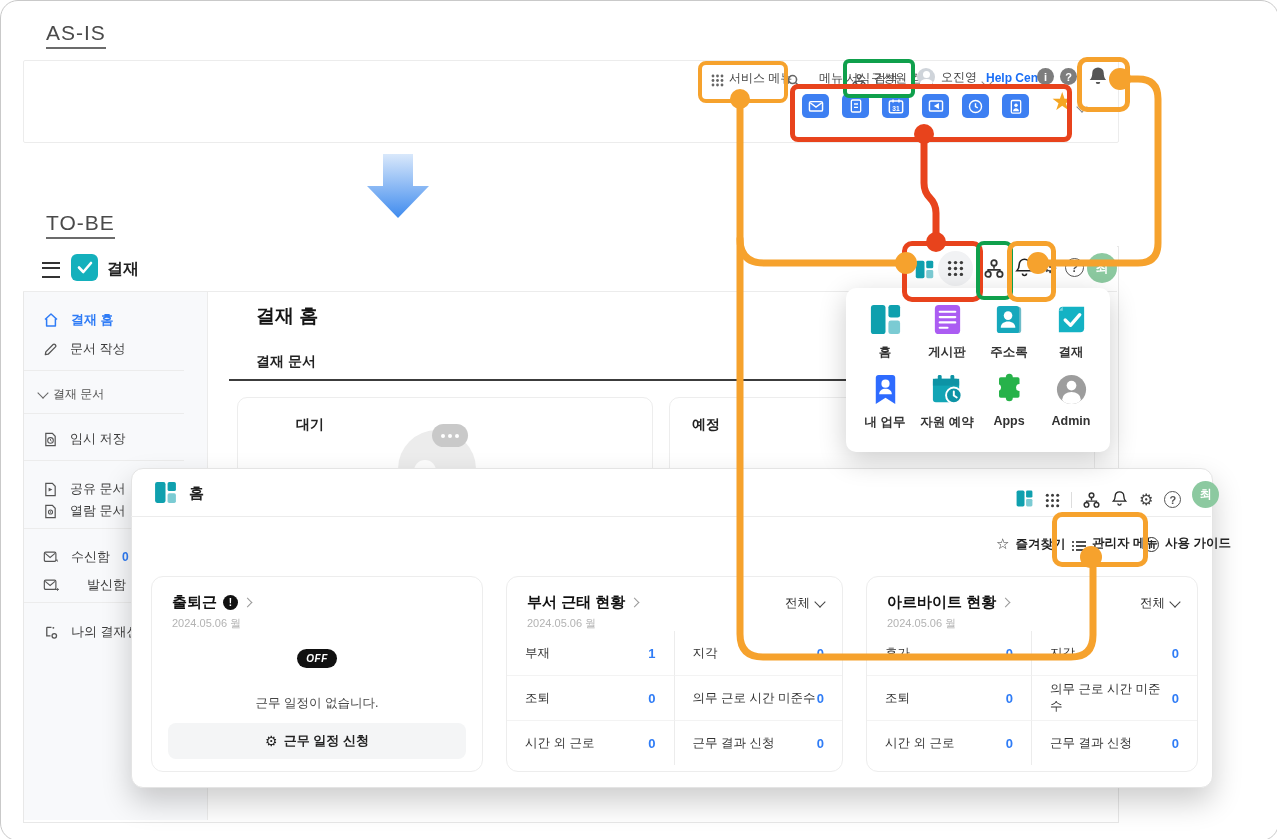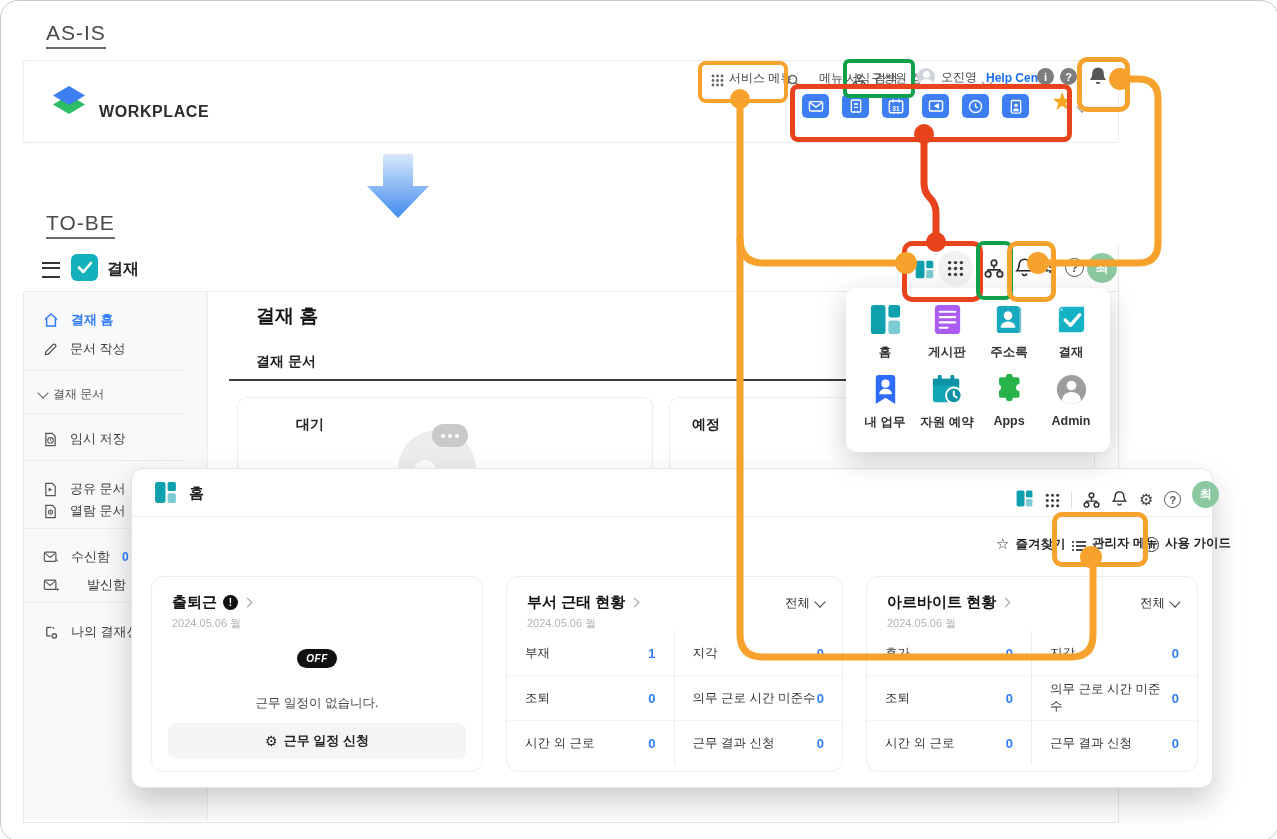--- a/index.html
+++ b/index.html
@@ -92,27 +92,20 @@
 </style>
 </head>
 <body>
 
 <div class="stage">
 
   <div class="abs sec-label" style="left:45px;top:20px;">AS-IS</div>
 
   <div class="abs asis-bar"></div>
 
-  <div class="abs flex" style="left:48px;top:80px;gap:10px;">
-    <svg width="40" height="40" viewBox="0 0 40 40">
-      <polygon points="20,14 36,23.5 20,33 4,23.5" fill="#2bbe66"></polygon>
-      <polygon points="20,5 36,14.5 20,24 4,14.5" fill="#3d7ff2"></polygon>
-    </svg>
-    <span class="brand-text">WORKPLACE</span>
-  </div>
 
   <div class="abs flex menu-item" style="left:710px;top:69px;">
     <svg width="13" height="13" viewBox="0 0 13 13">
         <g fill="#666">
           <circle cx="2" cy="2" r="1.4"></circle>
           <circle cx="6.5" cy="2" r="1.4"></circle>
           <circle cx="11" cy="2" r="1.4"></circle>
           <circle cx="2" cy="6.5" r="1.4"></circle>
           <circle cx="6.5" cy="6.5" r="1.4"></circle>
           <circle cx="11" cy="6.5" r="1.4"></circle>

